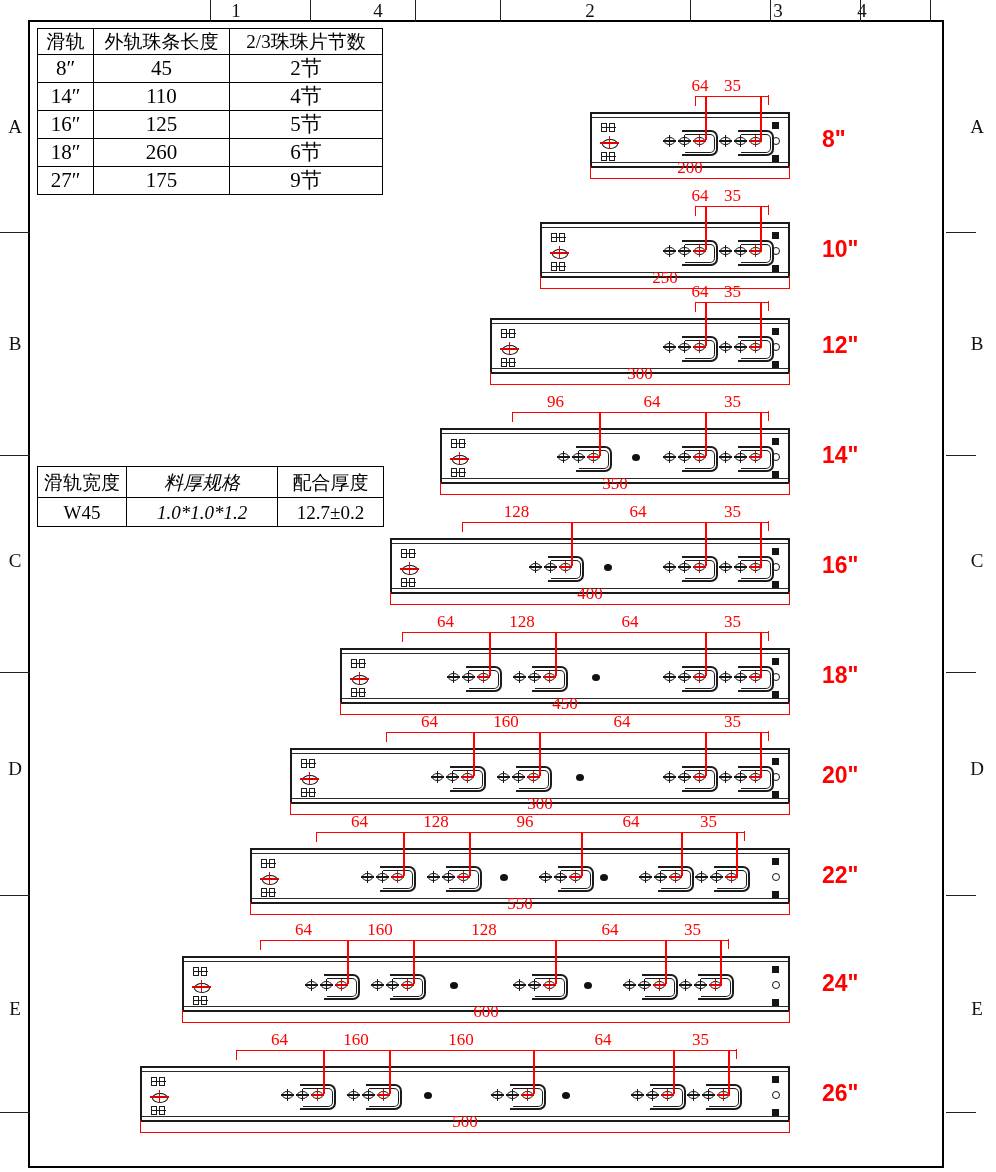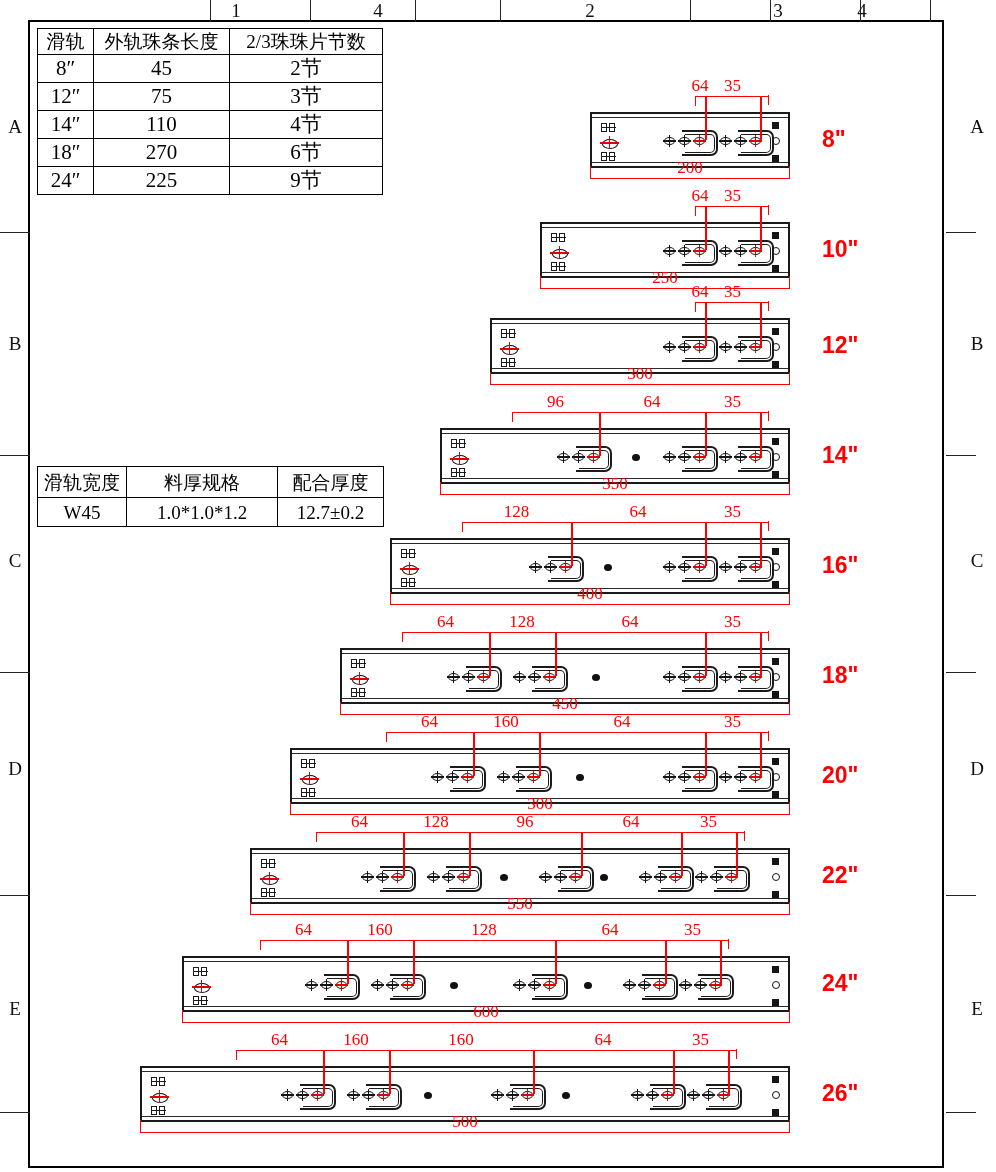--- a/index.html
+++ b/index.html
@@ -35,21 +35,21 @@
   #table-main td{height:27px;font-size:21px;}
   #table-main .c0{width:55px;}
   #table-main .c1{width:135px;}
   #table-main .c2{width:152px;}
   #table-main th.c0{font-size:19px;}
 
   #table-spec{left:37px;top:466px;}
   #table-spec th{height:30px;font-size:19px;}
   #table-spec td{height:28px;font-size:19px;}
   #table-spec .s0{width:88px;}
-  #table-spec .s1{width:150px;}
+  #table-spec .s1{width:150px;font-style:italic;}
   #table-spec .s2{width:105px;}
 
   
   .rail-row{position:absolute;}
 
   .rail-body{
     position:absolute;left:0;top:0;height:56px;
     border:2.2px solid #1a1a1a;box-sizing:border-box;background:#fff;
   }
   .rail-body::before{ 
@@ -178,37 +178,37 @@
         <th class="c2">2/3珠珠片节数</th>
       </tr>
     </thead>
     <tbody id="table-main-body">
         <tr>
           <td class="c0">8″</td>
           <td class="c1">45</td>
           <td class="c2">2节</td>
         </tr>
         <tr>
-          <td class="c0">12″</td>
-          <td class="c1">75</td>
-          <td class="c2">3节</td>
-        </tr>
-        <tr>
           <td class="c0">14″</td>
           <td class="c1">110</td>
           <td class="c2">4节</td>
         </tr>
         <tr>
+          <td class="c0">16″</td>
+          <td class="c1">125</td>
+          <td class="c2">5节</td>
+        </tr>
+        <tr>
           <td class="c0">18″</td>
-          <td class="c1">270</td>
+          <td class="c1">260</td>
           <td class="c2">6节</td>
         </tr>
         <tr>
-          <td class="c0">24″</td>
-          <td class="c1">225</td>
+          <td class="c0">27″</td>
+          <td class="c1">175</td>
           <td class="c2">9节</td>
         </tr>
       </tbody>
   </table>
 
   <table class="tbl" id="table-spec">
     <thead>
       <tr>
         <th class="s0">滑轨宽度</th>
         <th class="s1">料厚规格</th>

